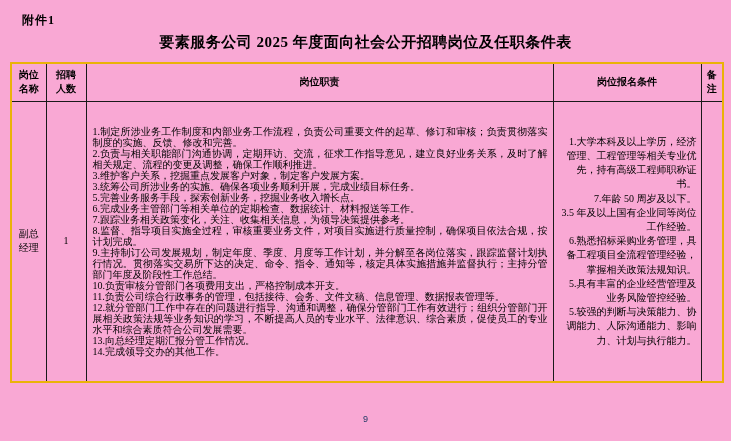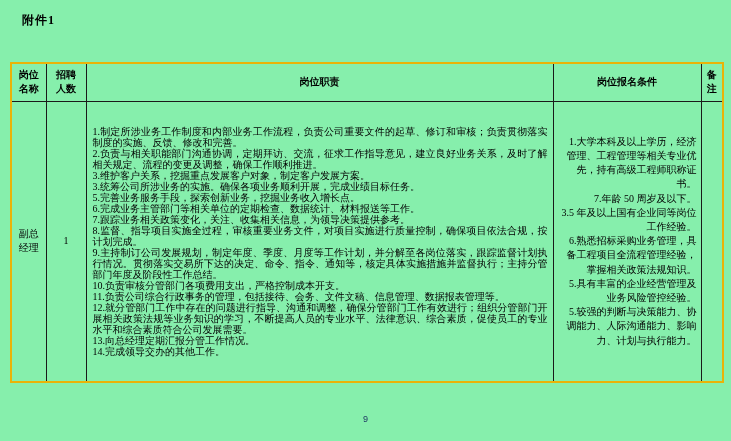--- a/index.html
+++ b/index.html
@@ -3,21 +3,21 @@
 <meta charset="utf-8">
 <style>
   * { margin: 0; padding: 0; box-sizing: border-box; }
   html, body {
     width: 731px; height: 441px;
     background: #ffffff;
     font-family: "Liberation Serif", "DejaVu Serif", serif;
     color: #000000;
     overflow: hidden;
   }
-  .page { position: relative; width: 731px; height: 441px; background: #86efac; }
+  .page { position: relative; width: 731px; height: 441px; background: #f9a8d4; }
 
   .attachment-label {
     position: absolute; left: 22px; top: 12px;
     font-size: 12px; font-weight: bold; letter-spacing: 1px;
   }
   .doc-title {
     position: absolute; left: 0; top: 33px; width: 731px;
     text-align: center; font-size: 15px; font-weight: bold;
     letter-spacing: 0.5px;
   }
@@ -62,20 +62,21 @@
     font-family: "Liberation Sans", sans-serif;
   }
 </style>
 </head>
 <body>
 
 <div class="page">
 
   <div class="attachment-label">附件1</div>
 
+  <div class="doc-title">要素服务公司 2025 年度面向社会公开招聘岗位及任职条件表</div>
 
   <table class="main-table">
     <colgroup>
       <col style="width:35px">
       <col style="width:40px">
       <col style="width:467px">
       <col style="width:148px">
       <col style="width:22px">
     </colgroup>
     <thead>

